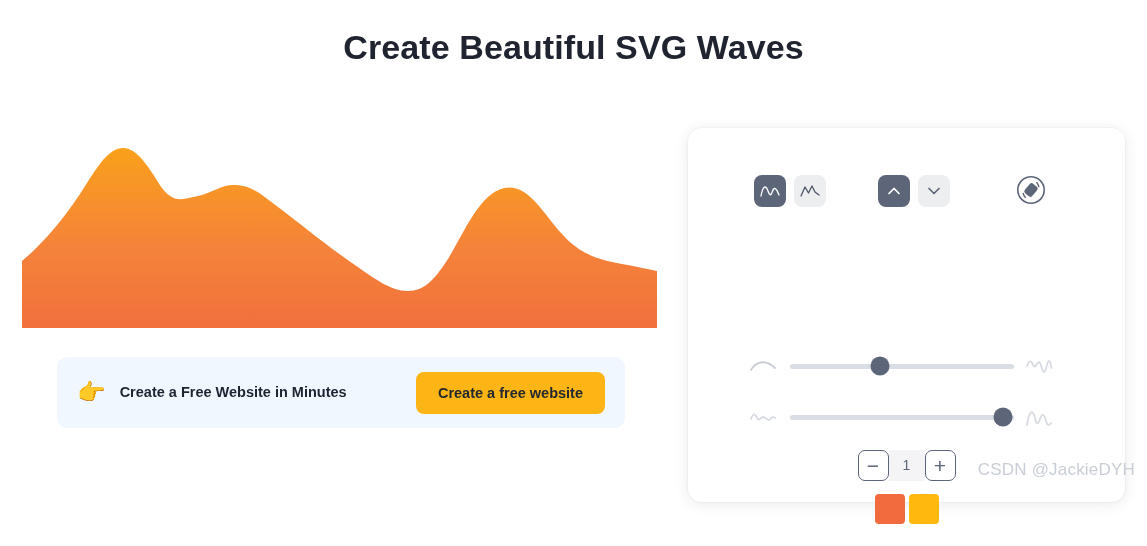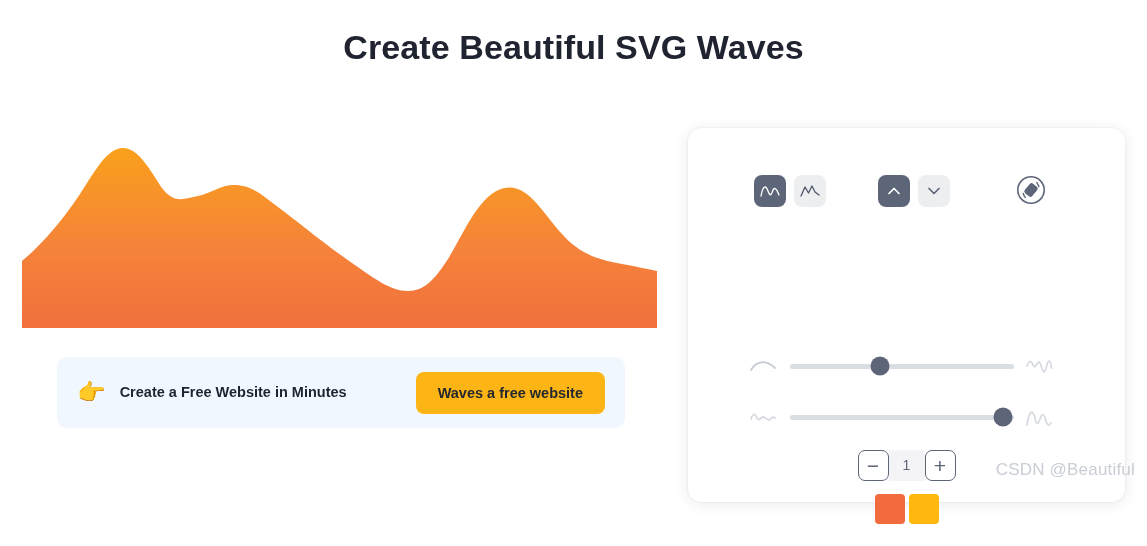--- a/index.html
+++ b/index.html
@@ -203,21 +203,21 @@
                C 616,139 626,141 635,143
                L 635,200 L 0,200 Z"></path>
     </svg>
   </div>
 
   <div class="promo">
     <div class="promo-emoji">👉</div>
     <div class="promo-texts">
       <div class="promo-title">Create a Free Website in Minutes</div>
     </div>
-    <button class="promo-btn">Waves a free website</button>
+    <button class="promo-btn">Create a free website</button>
   </div>
 
   <div class="panel">
 
     <div class="row-top">
 
       <div class="grp-shape">
         <button class="sqbtn active">
           <span>
             <svg width="20" height="18" viewBox="0 0 20 18" fill="none">
@@ -303,15 +303,15 @@
       <button class="st-btn">+</button>
     </div>
 
     <div class="swatches">
       <button class="sw" style="background:#F26B3F;"></button>
       <button class="sw" style="background:#FFB80D;"></button>
     </div>
 
   </div>
 
-  <div class="watermark">CSDN @Beautiful</div>
+  <div class="watermark">CSDN @JackieDYH</div>
 
 </div>
 
 </body></html>

